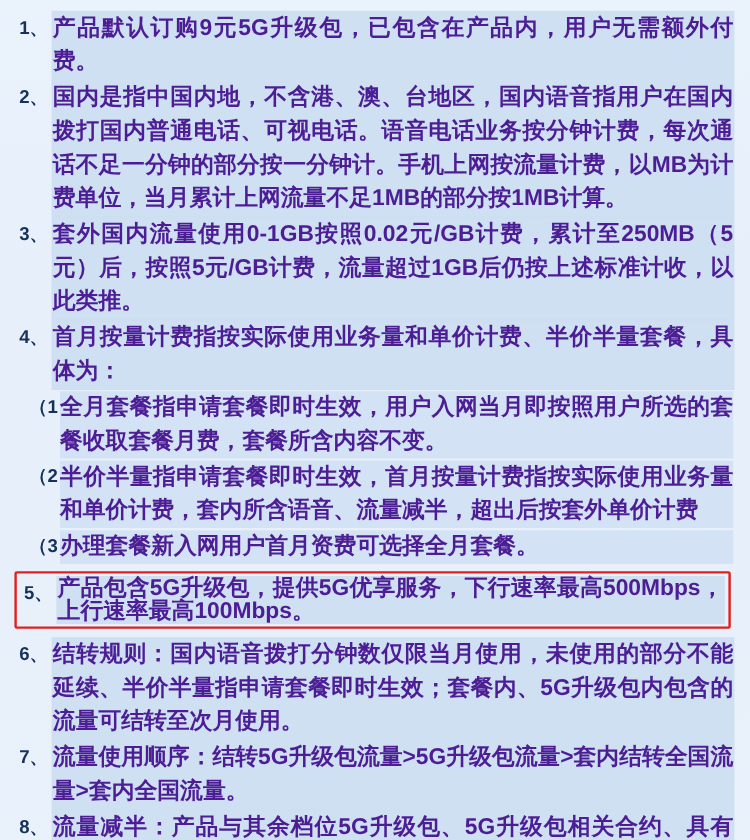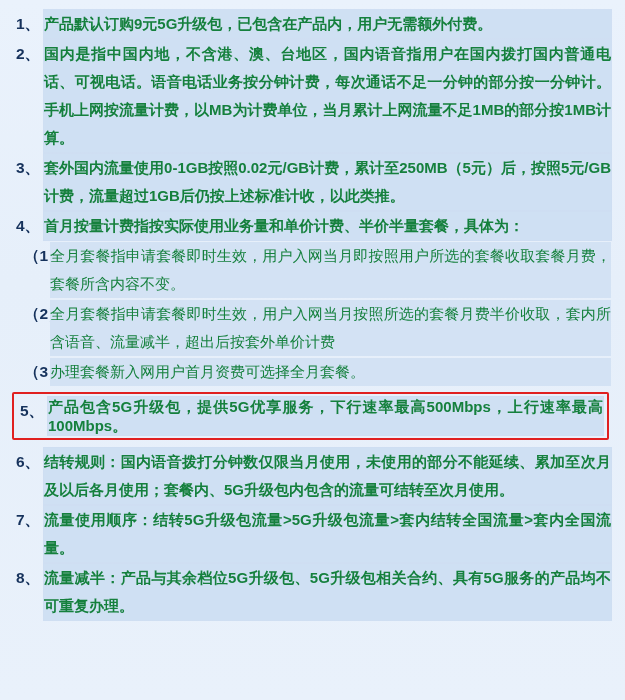--- a/index.html
+++ b/index.html
@@ -36,35 +36,35 @@
     font-size: 15.5px;
     line-height: 28px;
     font-weight: 700;
     text-align: left;
     padding-left: 6px;
     box-sizing: border-box;
     white-space: nowrap;
   }
   .text {
     flex: 1 1 auto;
-    color: #15803d;
-    font-size: 15px;
+    color: #4c1d95;
+    font-size: 19px;
     line-height: 28px;
     font-weight: 700;
     letter-spacing: 0px;
     text-align: justify;
     text-justify: inter-ideograph;
   }
   .sub .num {
     width: 40px;
     padding-left: 14px;
     font-weight: 700;
   }
   .sub .text {
-    font-weight: 400;
+    font-weight: 700;
   }
   .subwrap {
     padding-left: 0px;
   }
   .hl {
     background: #cfe0f3;
     box-shadow: 0 0 0 1px rgba(160,190,225,0.35);
   }
   .hl2 {
     background: #d3e2f4;
@@ -113,38 +113,38 @@
       <div class="text hl">首月按量计费指按实际使用业务量和单价计费、半价半量套餐，具体为：</div>
     </div>
 
     <div class="subwrap">
       <div class="item sub">
         <div class="num">（1）</div>
         <div class="text hl2">全月套餐指申请套餐即时生效，用户入网当月即按照用户所选的套餐收取套餐月费，套餐所含内容不变。</div>
       </div>
       <div class="item sub">
         <div class="num">（2）</div>
-        <div class="text hl2">全月套餐指申请套餐即时生效，用户入网当月按照所选的套餐月费半价收取，套内所含语音、流量减半，超出后按套外单价计费</div>
+        <div class="text hl2">半价半量指申请套餐即时生效，首月按量计费指按实际使用业务量和单价计费，套内所含语音、流量减半，超出后按套外单价计费</div>
       </div>
       <div class="item sub">
         <div class="num">（3）</div>
         <div class="text hl2">办理套餐新入网用户首月资费可选择全月套餐。</div>
       </div>
     </div>
 
     <div class="boxed">
       <div class="item">
         <div class="num">5、</div>
         <div class="text hl">产品包含5G升级包，提供5G优享服务，下行速率最高500Mbps，上行速率最高100Mbps。</div>
       </div>
     </div>
 
     <div class="item">
       <div class="num">6、</div>
-      <div class="text hl">结转规则：国内语音拨打分钟数仅限当月使用，未使用的部分不能延续、累加至次月及以后各月使用；套餐内、5G升级包内包含的流量可结转至次月使用。</div>
+      <div class="text hl">结转规则：国内语音拨打分钟数仅限当月使用，未使用的部分不能延续、半价半量指申请套餐即时生效；套餐内、5G升级包内包含的流量可结转至次月使用。</div>
     </div>
 
     <div class="item">
       <div class="num">7、</div>
       <div class="text hl">流量使用顺序：结转5G升级包流量&gt;5G升级包流量&gt;套内结转全国流量&gt;套内全国流量。</div>
     </div>
 
     <div class="item">
       <div class="num">8、</div>
       <div class="text hl">流量减半：产品与其余档位5G升级包、5G升级包相关合约、具有5G服务的产品均不可重复办理。</div>

